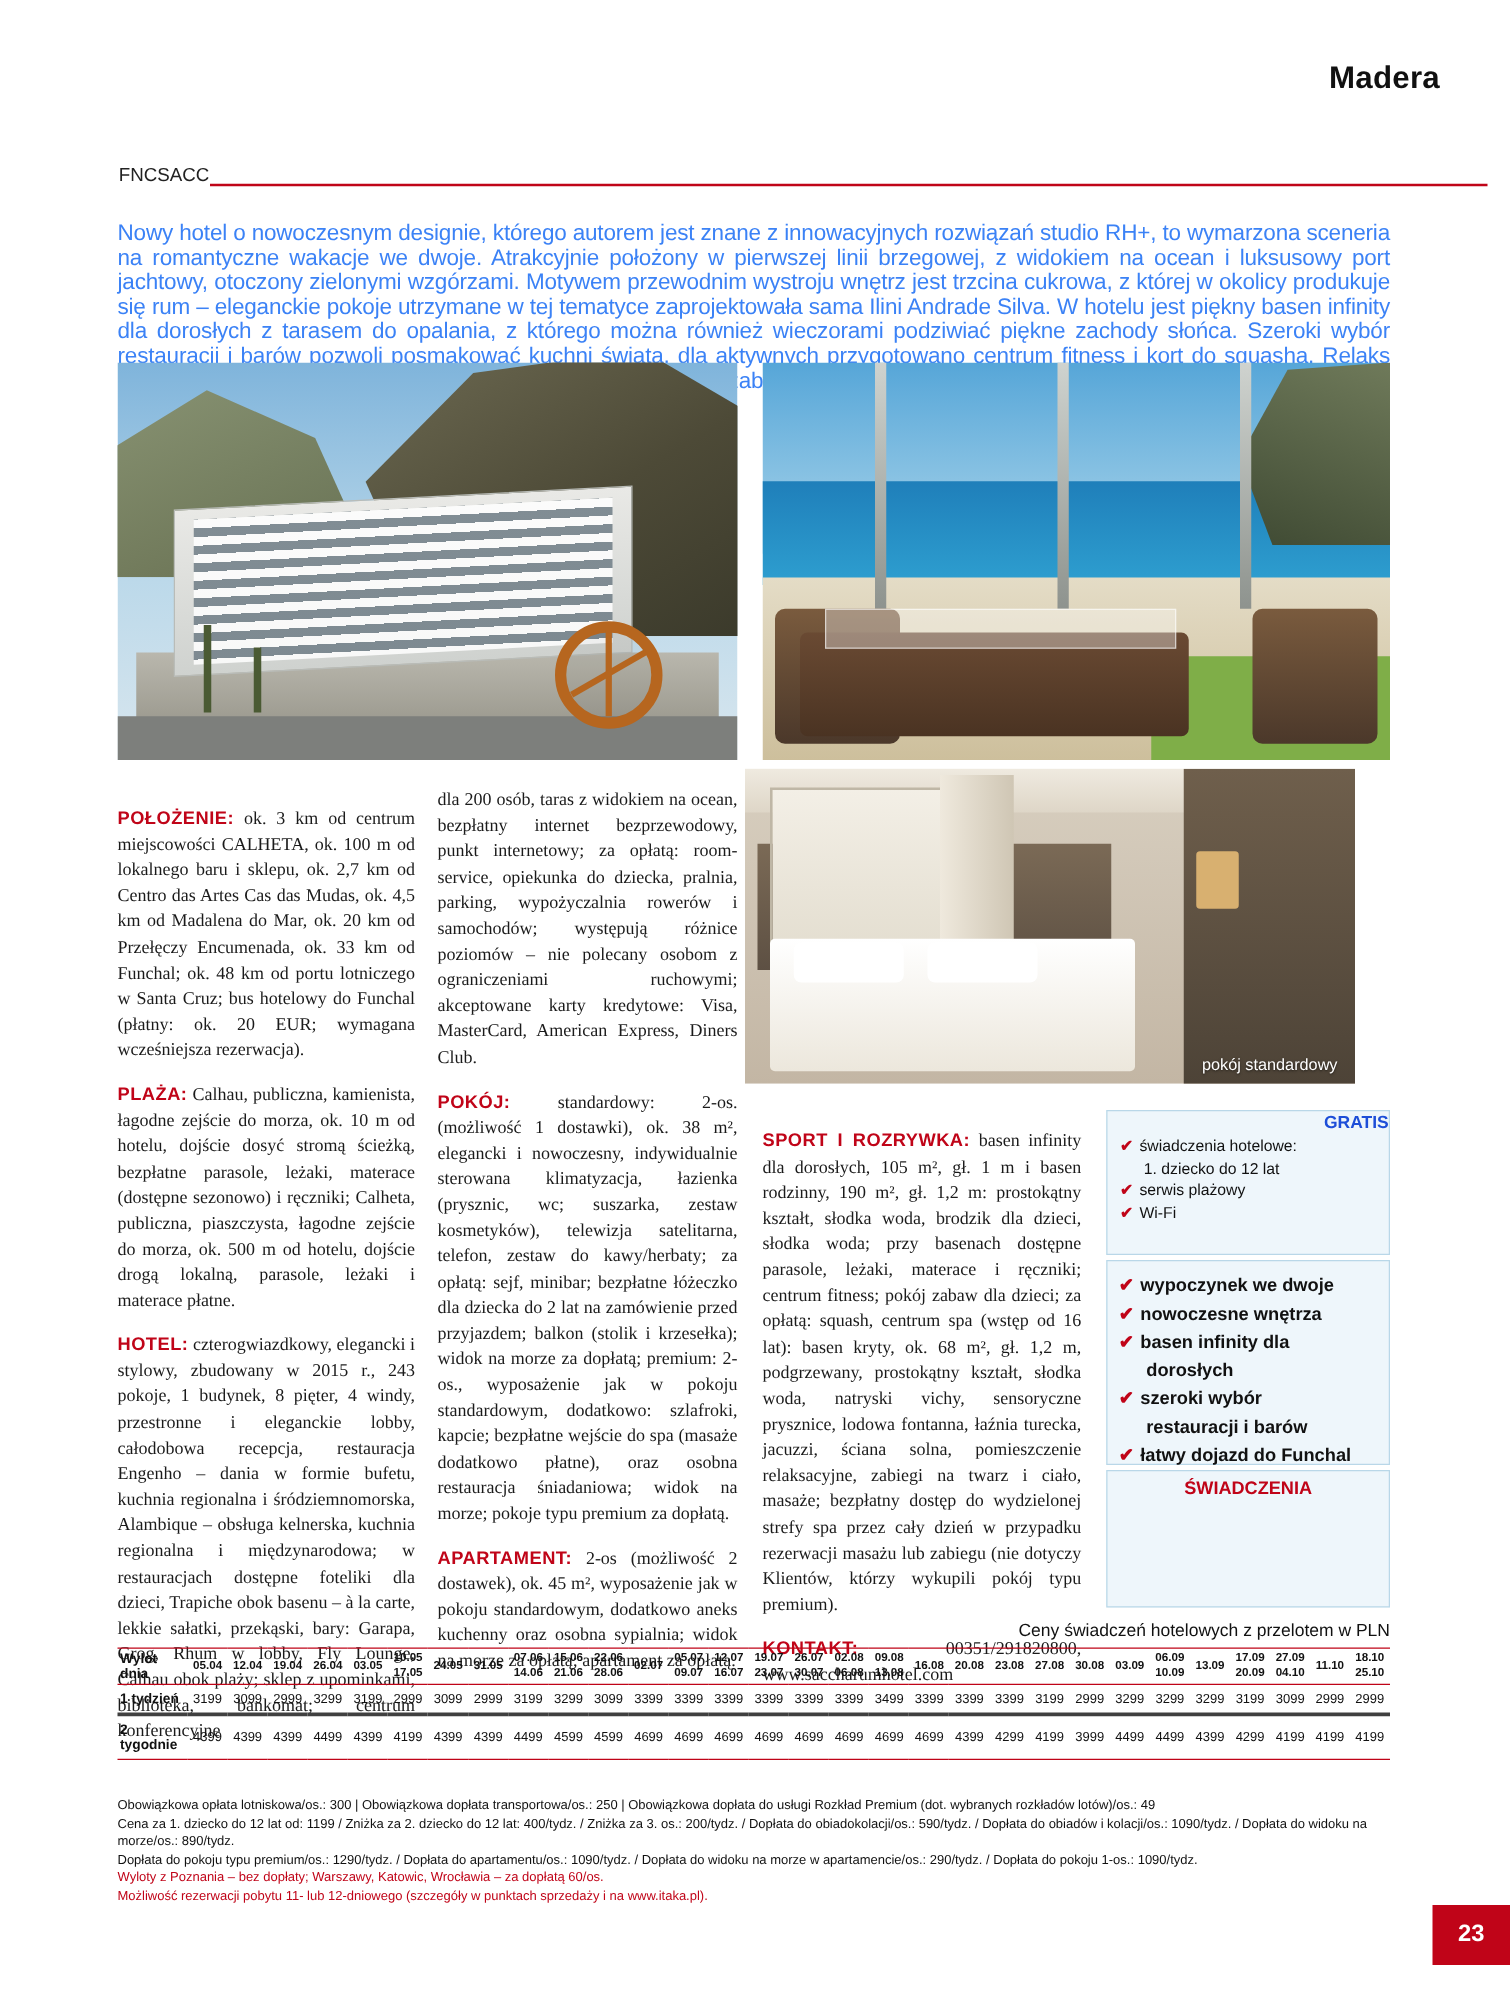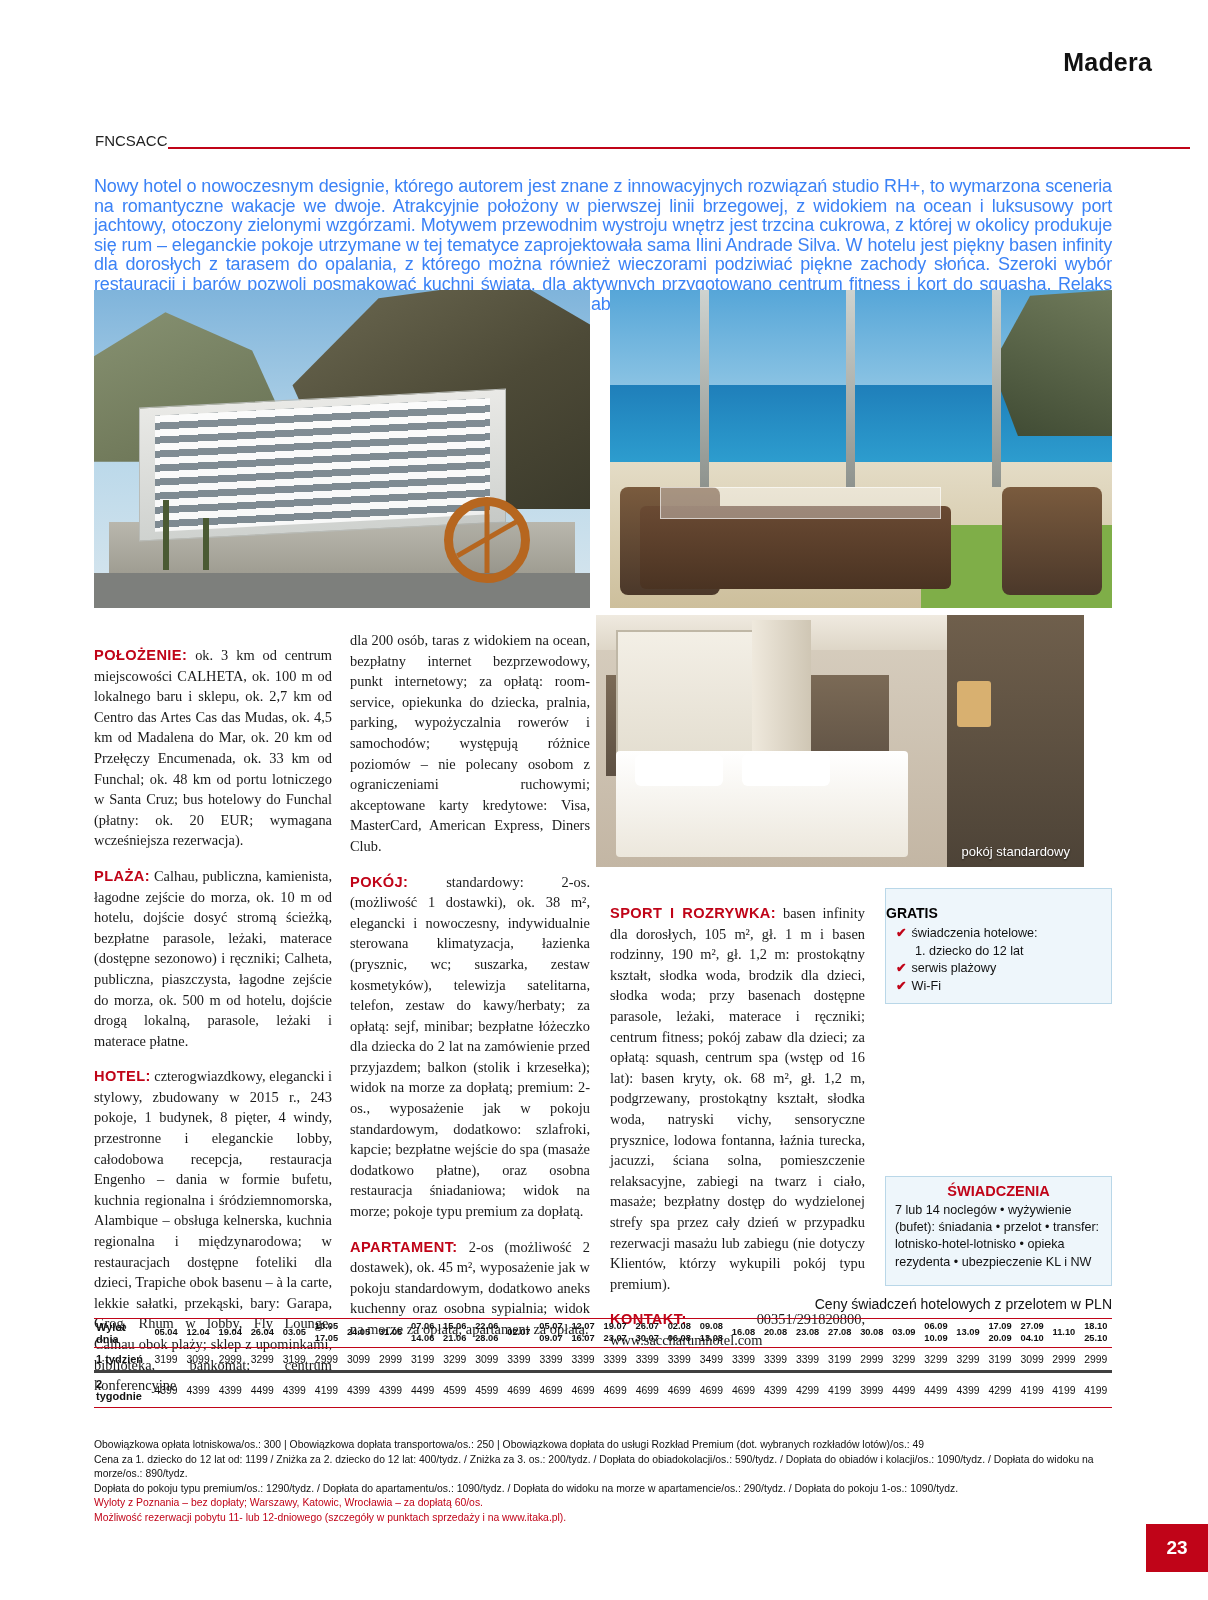--- a/index.html
+++ b/index.html
@@ -151,22 +151,22 @@
   .para { margin:0 0 15px 0; }
   .bold { font-weight:normal; }
 
   
   .box-gratis {
     position:absolute; left:885px; top:888px; width:227px; height:116px;
     background:#eef6fb; border:1px solid #b9d7e8;
     font-family:"Liberation Sans", sans-serif;
   }
   .gratis-title {
-    text-align:left; color:#000000; font-weight:bold; font-size:14px;
-    margin:16px 0 4px;
+    text-align:right; color:#1d4ed8; font-weight:bold; font-size:14px;
+    margin:0 0 4px;
   }
   .chk-list { margin:0; padding:0 10px; list-style:none; font-size:12.6px; line-height:17.5px; color:#111; }
   .chk-list li:before { content:"\2714"; color:#c00418; margin-right:5px; font-weight:bold; }
   .chk-list li.sub:before { content:""; margin:0; }
   .chk-list li.sub { padding-left:19px; }
 
   .box-feat {
     position:absolute; left:885px; top:1008px; width:227px; height:164px;
     background:#eef6fb; border:1px solid #b9d7e8;
     font-family:"Liberation Sans", sans-serif;
@@ -305,24 +305,34 @@
   <div class="box-gratis">
     <div class="gratis-title">GRATIS</div>
     <ul class="chk-list">
       <li>świadczenia hotelowe:</li>
       <li class="sub">1. dziecko do 12 lat</li>
       <li>serwis plażowy</li>
       <li>Wi-Fi</li>
     </ul>
   </div>
 
+  <div class="box-feat">
+    <ul class="feat-list">
+      <li>wypoczynek we dwoje</li>
+      <li>nowoczesne wnętrza</li>
+      <li>basen infinity dla</li>
+      <li class="sub">dorosłych</li>
+      <li>szeroki  wybór</li>
+      <li class="sub">restauracji i barów</li>
+      <li>łatwy dojazd do Funchal</li>
+    </ul>
+  </div>
 
   <div class="box-swiad">
     <div class="swiad-title">ŚWIADCZENIA</div>
-    <div class="swiad-text">7 lub 14 noclegów • wyżywienie (bufet): śniadania • przelot • transfer: lotnisko-hotel-lotnisko • opieka rezydenta • ubezpieczenie KL i NW</div>
   </div>
 
   <div class="price-title">Ceny świadczeń hotelowych z przelotem w PLN</div>
   <table class="ptable">
     <thead>
       <tr id="head-row">
         <th class="lbl"><span id="hdr-label">Wylot<br>dnia</span></th>
       <th class="dates">05.04</th>
           <th class="dates">12.04</th>
           <th class="dates">19.04</th>

